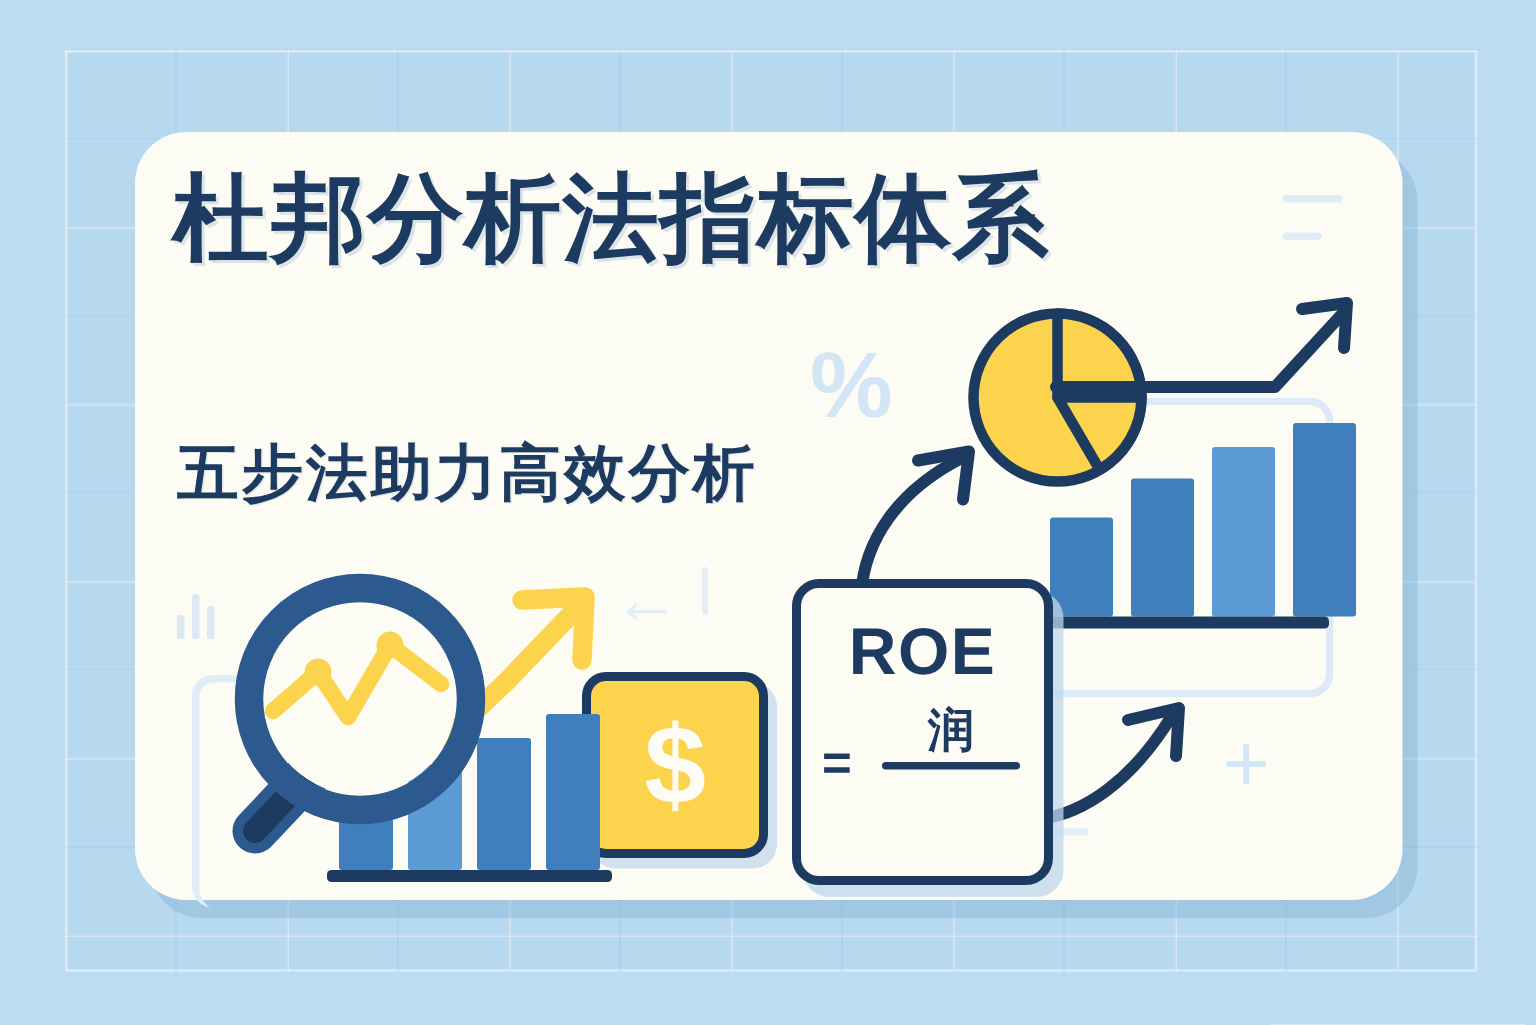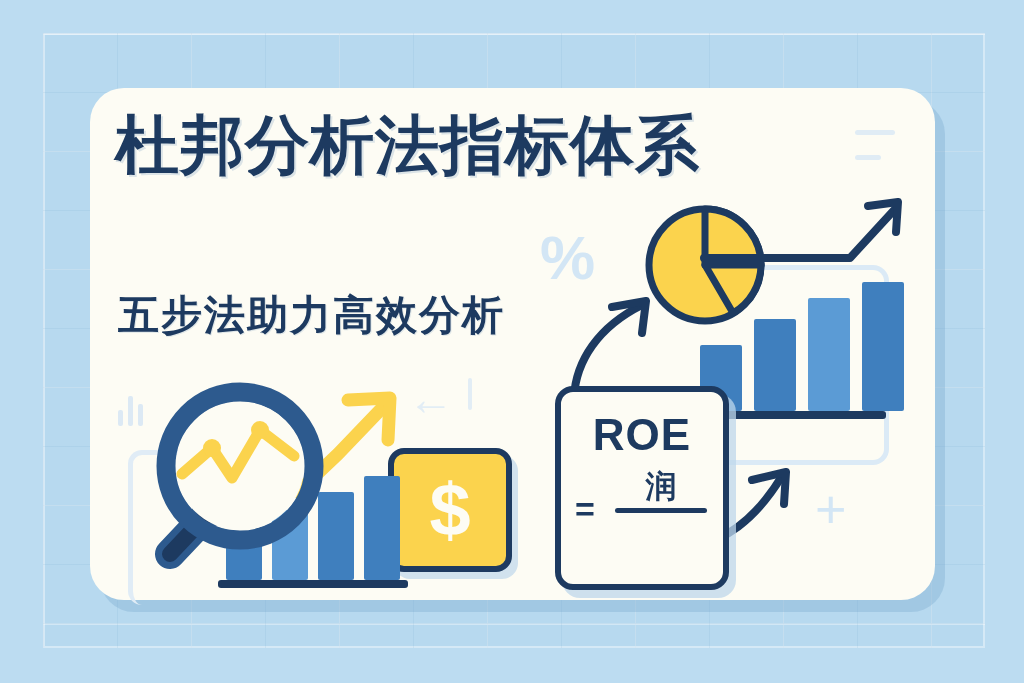--- a/index.html
+++ b/index.html
@@ -132,21 +132,21 @@
     <path d="M44 32 L78 26 L74 58" fill="none" stroke="#1d3a60" stroke-width="8" stroke-linecap="round" stroke-linejoin="round"></path>
   </svg>
 
   <svg class="sv" style="left:690px;top:450px;" width="130" height="110" viewBox="0 0 130 110">
     <path d="M4 96 C32 92 64 72 92 26" fill="none" stroke="#1d3a60" stroke-width="8" stroke-linecap="round"></path>
     <path d="M62 30 L96 22 L94 54" fill="none" stroke="#1d3a60" stroke-width="8" stroke-linecap="round" stroke-linejoin="round"></path>
   </svg>
 
   <div style="position:absolute;left:528px;top:386px;width:162px;height:192px;
               background:#fdfcf4;border:6px solid #1d3a60;border-radius:18px;
-              box-shadow:7px 8px 0 rgba(190,215,235,.75);margin-left:27px;">
+              box-shadow:7px 8px 0 rgba(190,215,235,.75);">
     <div style="position:absolute;left:0;right:0;top:18px;text-align:center;
                 font-size:44px;font-weight:800;color:#1d3a60;letter-spacing:1px;">ROE</div>
     <div style="position:absolute;left:14px;top:98px;font-size:34px;font-weight:700;color:#1d3a60;">=</div>
     <div style="position:absolute;left:54px;top:78px;width:92px;text-align:center;">
       <div style="font-size:31px;font-weight:700;color:#1d3a60;line-height:1.1;">润</div>
       <div style="height:5px;background:#1d3a60;border-radius:3px;margin:4px 0 6px;"></div>
     </div>
   </div>
 
   <div style="position:absolute;left:388px;top:448px;width:112px;height:112px;

